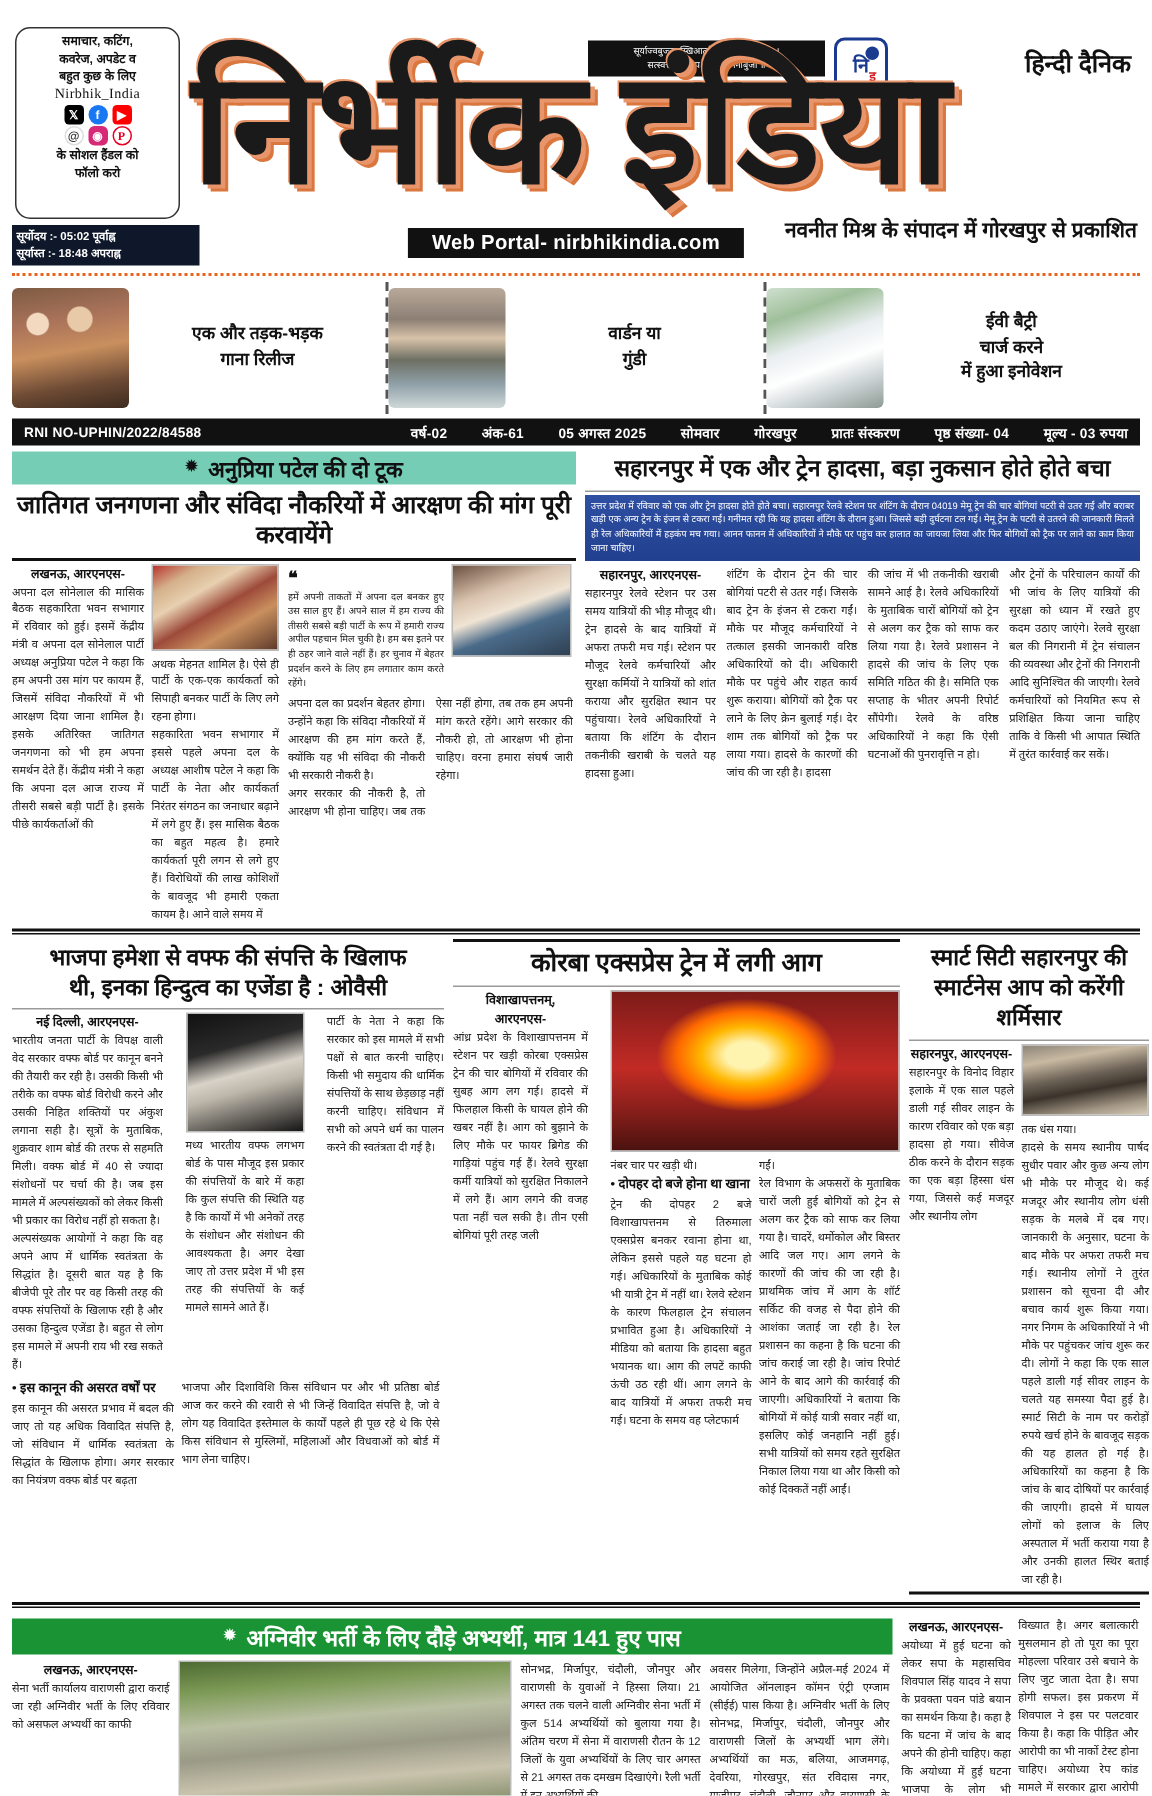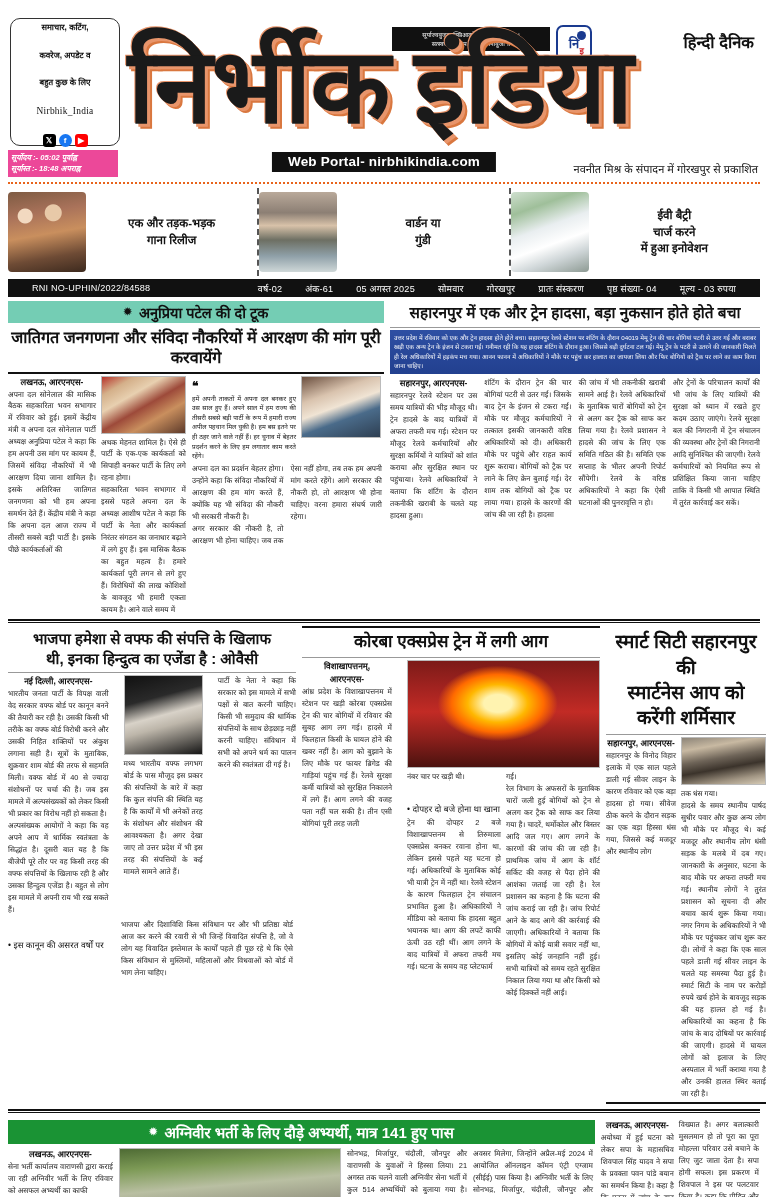--- a/index.html
+++ b/index.html
@@ -11,32 +11,32 @@
     overflow: hidden;
   }
   .page { position: relative; width: 768px; height: 1197px; background:#fff; padding: 0; }
 
   
   .masthead { position: relative; height: 185px; width: 768px; overflow: hidden; }
   .promo-box {
     position: absolute; left: 10px; top: 18px; width: 110px; height: 128px;
     border: 1.4px solid #333; border-radius: 10px; background: #fff;
     display: flex; flex-direction: column; align-items: center; justify-content: flex-start;
-    padding: 3px 2px; text-align: center; gap: 16px;
+    padding: 3px 2px; text-align: center;
   }
   .promo-line { font-size: 8.2px; font-weight: bold; color: #111; line-height: 1.42; white-space: nowrap; }
   .promo-brand { font-family: "Liberation Serif", serif; font-size: 9.4px; color: #111; margin: 1px 0 2px; letter-spacing: .3px; }
   .soc-row { display: flex; gap: 3px; justify-content: center; margin: 0.5px 0; }
   .soc { width: 13px; height: 13px; border-radius: 3px; display:flex; align-items:center; justify-content:center; font-size:8px; color:#fff; font-weight:bold; }
   .soc.x { background:#000; } .soc.fb { background:#1877f2; border-radius:50%; }
   .soc.yt { background:#ff0000; border-radius:3px; }
   .soc.th { background:#fff; border:1px solid #ddd; color:#333; border-radius:50%; }
   .soc.ig { background: #d62976; border-radius:4px; }
   .soc.pi { background:#fff; border:1px solid #e60023; color:#e60023; border-radius:50%; font-family:"Liberation Serif",serif; }
-  .sun-box { position:absolute; left: 8px; top: 150px; width: 110px; background:#ec4899; padding:2px 3px;font-style:italic; }
+  .sun-box { position:absolute; left: 8px; top: 150px; width: 125px; background:#0f172a; padding:2px 3px; }
   .sun-line { color:#fff; font-size:7.6px; font-weight:bold; line-height:1.5; white-space:nowrap; }
 
   .shloka { position:absolute; left: 392px; top: 27px; width: 158px; background:#111; padding: 2.5px 4px; text-align:center; }
   .shloka div { color:#fff; font-size:6.1px; line-height:1.55; white-space:nowrap; }
 
   .logo-badge {
     position:absolute; left: 556px; top: 25px; width: 36px; height: 36px;
     border-radius: 7px; background:#fff; border:2px solid #1a3a8f;
     display:flex; align-items:center; justify-content:center;
     font-size: 13px; font-weight:bold; color:#1a3a8f; line-height:1;
@@ -55,21 +55,21 @@
     font-family: "Liberation Serif", serif;
     font-size: 104px; font-weight: bold; color: #1a1a1a;
     letter-spacing: -1px; line-height: .92; white-space: nowrap;
     text-shadow: 3px 3px 0 #e8956b, 5px 5px 0 #d9773f, -1px -1px 0 #e8956b;
   }
   .webportal {
     position:absolute; left: 50%; transform: translateX(-50%); top: 152px;
     background:#111; color:#fff; font-size: 13.5px; font-weight:bold;
     padding: 2px 16px 3px; white-space:nowrap; letter-spacing:.2px;
   }
-  .pub-line { position:absolute; right: 10px; top: 161px; font-size: 11px; font-weight:normal; color:#111; white-space:nowrap; }
+  .pub-line { position:absolute; right: 10px; top: 143px; font-size: 14px; font-weight:bold; color:#111; white-space:nowrap; }
 
   .dotted-rule { position:absolute; left:8px; right:8px; top:182px; border-top: 2.5px dotted #e8641c; }
 
   
   .teasers { position:relative; height: 88px; display:flex; margin: 3px 8px 0; }
   .teaser { flex:1; display:flex; align-items:center; position:relative; }
   .teaser + .teaser { border-left: 2px dashed #555; }
   .teaser-img { width: 78px; height: 80px; border-radius:4px; background-size: cover; background-position:center; flex: 0 0 78px; }
   .teaser-text { flex:1; text-align:center; font-size: 11.6px; font-weight:bold; line-height:1.45; color:#111; padding: 0 3px; }
 
@@ -77,21 +77,21 @@
      radial-gradient(circle at 22% 30%, #f2d9c0 7px, transparent 8px),
      radial-gradient(circle at 58% 26%, #e8c9a8 8px, transparent 9px),
      linear-gradient(170deg,#7e5b43 0%, #a9725a 28%, #c98f5e 52%, #6e4b35 78%, #3d2a1e 100%);
   }
   .t2img { background: linear-gradient(180deg,#b9a99a 0%,#8c7f74 26%,#d8c2a9 42%,#6d6f63 60%,#8fa0a8 80%,#cfd8d8 100%); }
   .t3img { background: linear-gradient(160deg,#cfe0cf 0%, #9fbf9a 22%, #e9eef0 44%, #ffffff 62%, #cfd6d8 78%, #8d9a93 100%); }
 
   .infobar {
     margin: 3px 8px 0; background:#111; color:#fff; height: 18px;
     display:flex; align-items:center; justify-content:space-between;
-    padding: 0 24px; font-size: 9.1px; font-weight:normal; letter-spacing:.2px;
+    padding: 0 8px; font-size: 9.1px; font-weight:bold; letter-spacing:.2px;
   }
   .infobar .right { display:flex; gap: 23px; }
 
   
   .content { margin: 0 8px; }
   .band { display:flex; gap: 6px; }
   .col { position:relative; }
 
   .banner-teal, .banner-green {
     display:flex; align-items:center; justify-content:center; gap:7px;
@@ -99,32 +99,32 @@
   }
   .banner-teal { background:#74cdb4; }
   .banner-green { background:#1a9334; color:#fff; height: 24px; font-size: 15px; }
   .bullet-flower { font-size: 10px; line-height: 1; }
 
   .hl-main {
     font-size: 16.2px; font-weight:bold; color:#111; line-height:1.25;
     text-align:center; padding: 4px 0 2px;
   }
   .hl-sec { font-size: 15px; font-weight:bold; color:#111; line-height:1.3; text-align:center; padding: 3px 0 2px; }
-  .hl-sm { font-size: 19px; font-weight:bold; color:#111; line-height:1.33; text-align:center; padding: 3px 0 2px; }
+  .hl-sm { font-size: 15px; font-weight:bold; color:#111; line-height:1.33; text-align:center; padding: 3px 0 2px; }
 
   .rule-thick { border-top: 2.5px solid #111; margin: 2px 0; }
   .rule-thin { border-top: 1px solid #999; margin: 2px 0; }
   .rule-dbl { border-top:2.5px solid #111; border-bottom:1px solid #111; height:4px; margin: 3px 0; }
 
   
   .cols2 { column-count: 2; column-gap: 7px; }
   .cols4 { column-count: 4; column-gap: 7px; }
   .dateline { font-size: 8.4px; font-weight:bold; color:#111; text-align:center; display:block; margin-bottom:2px; }
   .body { font-size: 7.4px; line-height: 1.62; color: #222; text-align: justify; hyphens:auto; }
-  .subhead { font-size: 8.6px; font-weight:normal; color:#111; margin: 20px 0 2px; display:block; }
+  .subhead { font-size: 8.6px; font-weight:bold; color:#111; margin: 0 0 2px; display:block; }
   .subhead::before { content:"• "; }
 
   .photo { background-size:cover; background-position:center; border:1px solid #bbb; margin: 0 0 3px; }
   .quote-mark { font-size: 12px; font-weight:bold; color:#111; line-height:.7; }
   .quote-txt { font-size: 6.4px; line-height:1.5; color:#222; text-align:justify; }
 
   .intro-blue {
     background: linear-gradient(180deg,#2e4fa3 0%, #22408f 100%);
     color:#fff; font-size: 6.2px; line-height:1.52; padding: 3px 4px; text-align:justify;
   }
@@ -308,20 +308,21 @@
             <div class="photo ph-owaisi" style="height:80px"></div>
             <div class="body">मध्य भारतीय वफ्फ लगभग बोर्ड के पास मौजूद इस प्रकार की संपत्तियों के बारे में कहा कि कुल संपत्ति की स्थिति यह है कि कार्यों में भी अनेकों तरह के संशोधन और संशोधन की आवश्यकता है। अगर देखा जाए तो उत्तर प्रदेश में भी इस तरह की संपत्तियों के कई मामले सामने आते हैं।</div>
           </div>
           <div style="width:84px">
             <div class="body">पार्टी के नेता ने कहा कि सरकार को इस मामले में सभी पक्षों से बात करनी चाहिए। किसी भी समुदाय की धार्मिक संपत्तियों के साथ छेड़छाड़ नहीं करनी चाहिए। संविधान में सभी को अपने धर्म का पालन करने की स्वतंत्रता दी गई है।</div>
           </div>
         </div>
         <div style="display:flex; gap:5px; margin-top:3px;">
           <div style="width:108px">
             <span class="subhead">इस कानून की असरत वर्षों पर</span>
+            <div class="body">इस कानून की असरत प्रभाव में बदल की जाए तो यह अधिक विवादित संपत्ति है, जो संविधान में धार्मिक स्वतंत्रता के सिद्धांत के खिलाफ होगा। अगर सरकार का नियंत्रण वक्फ बोर्ड पर बढ़ता</div>
           </div>
           <div style="width:172px">
             <div class="body">भाजपा और दिशाविशि किस संविधान पर और भी प्रतिष्ठा बोर्ड आज कर करने की रवारी से भी जिन्हें विवादित संपत्ति है, जो वे लोग यह विवादित इस्तेमाल के कार्यों पहले ही पूछ रहे थे कि ऐसे किस संविधान से मुस्लिमों, महिलाओं और विधवाओं को बोर्ड में भाग लेना चाहिए।</div>
           </div>
         </div>
       </div>
 
       <div class="col" style="width:298px">
         <div class="rule-thick" style="margin-top:0"></div>
         <div class="hl-sec" style="font-size:17px; padding-top:1px">कोरबा एक्सप्रेस ट्रेन में लगी आग</div>

